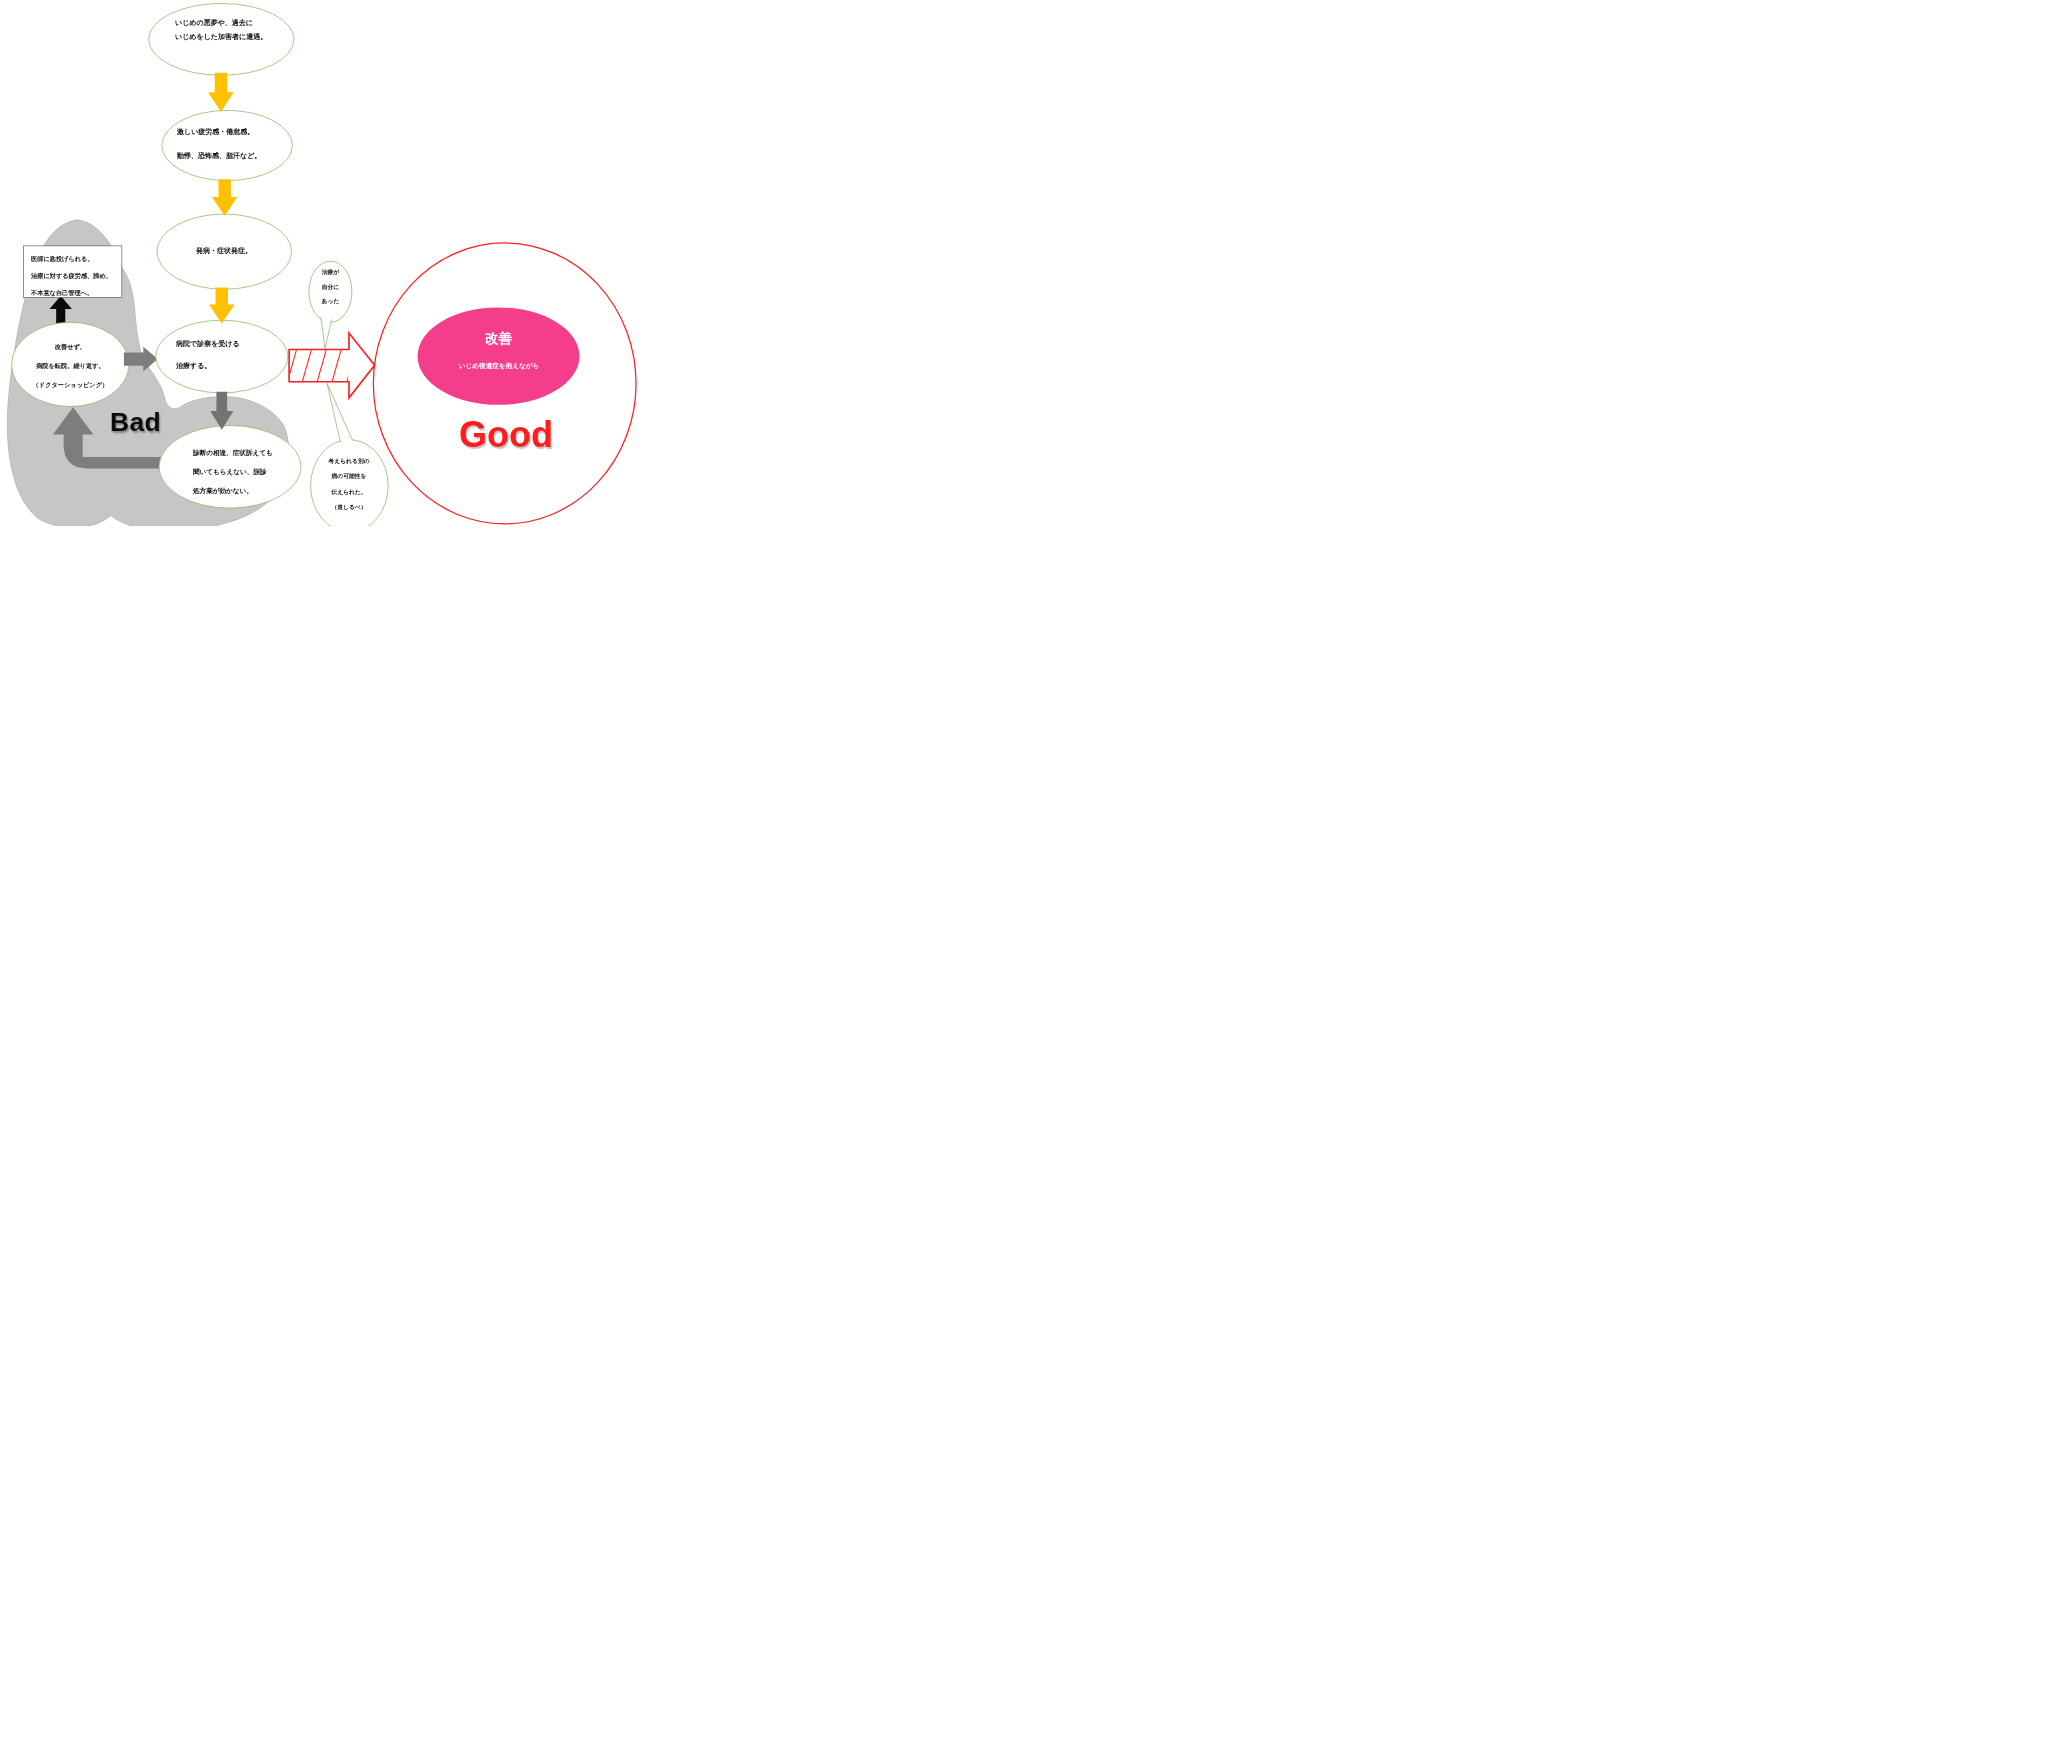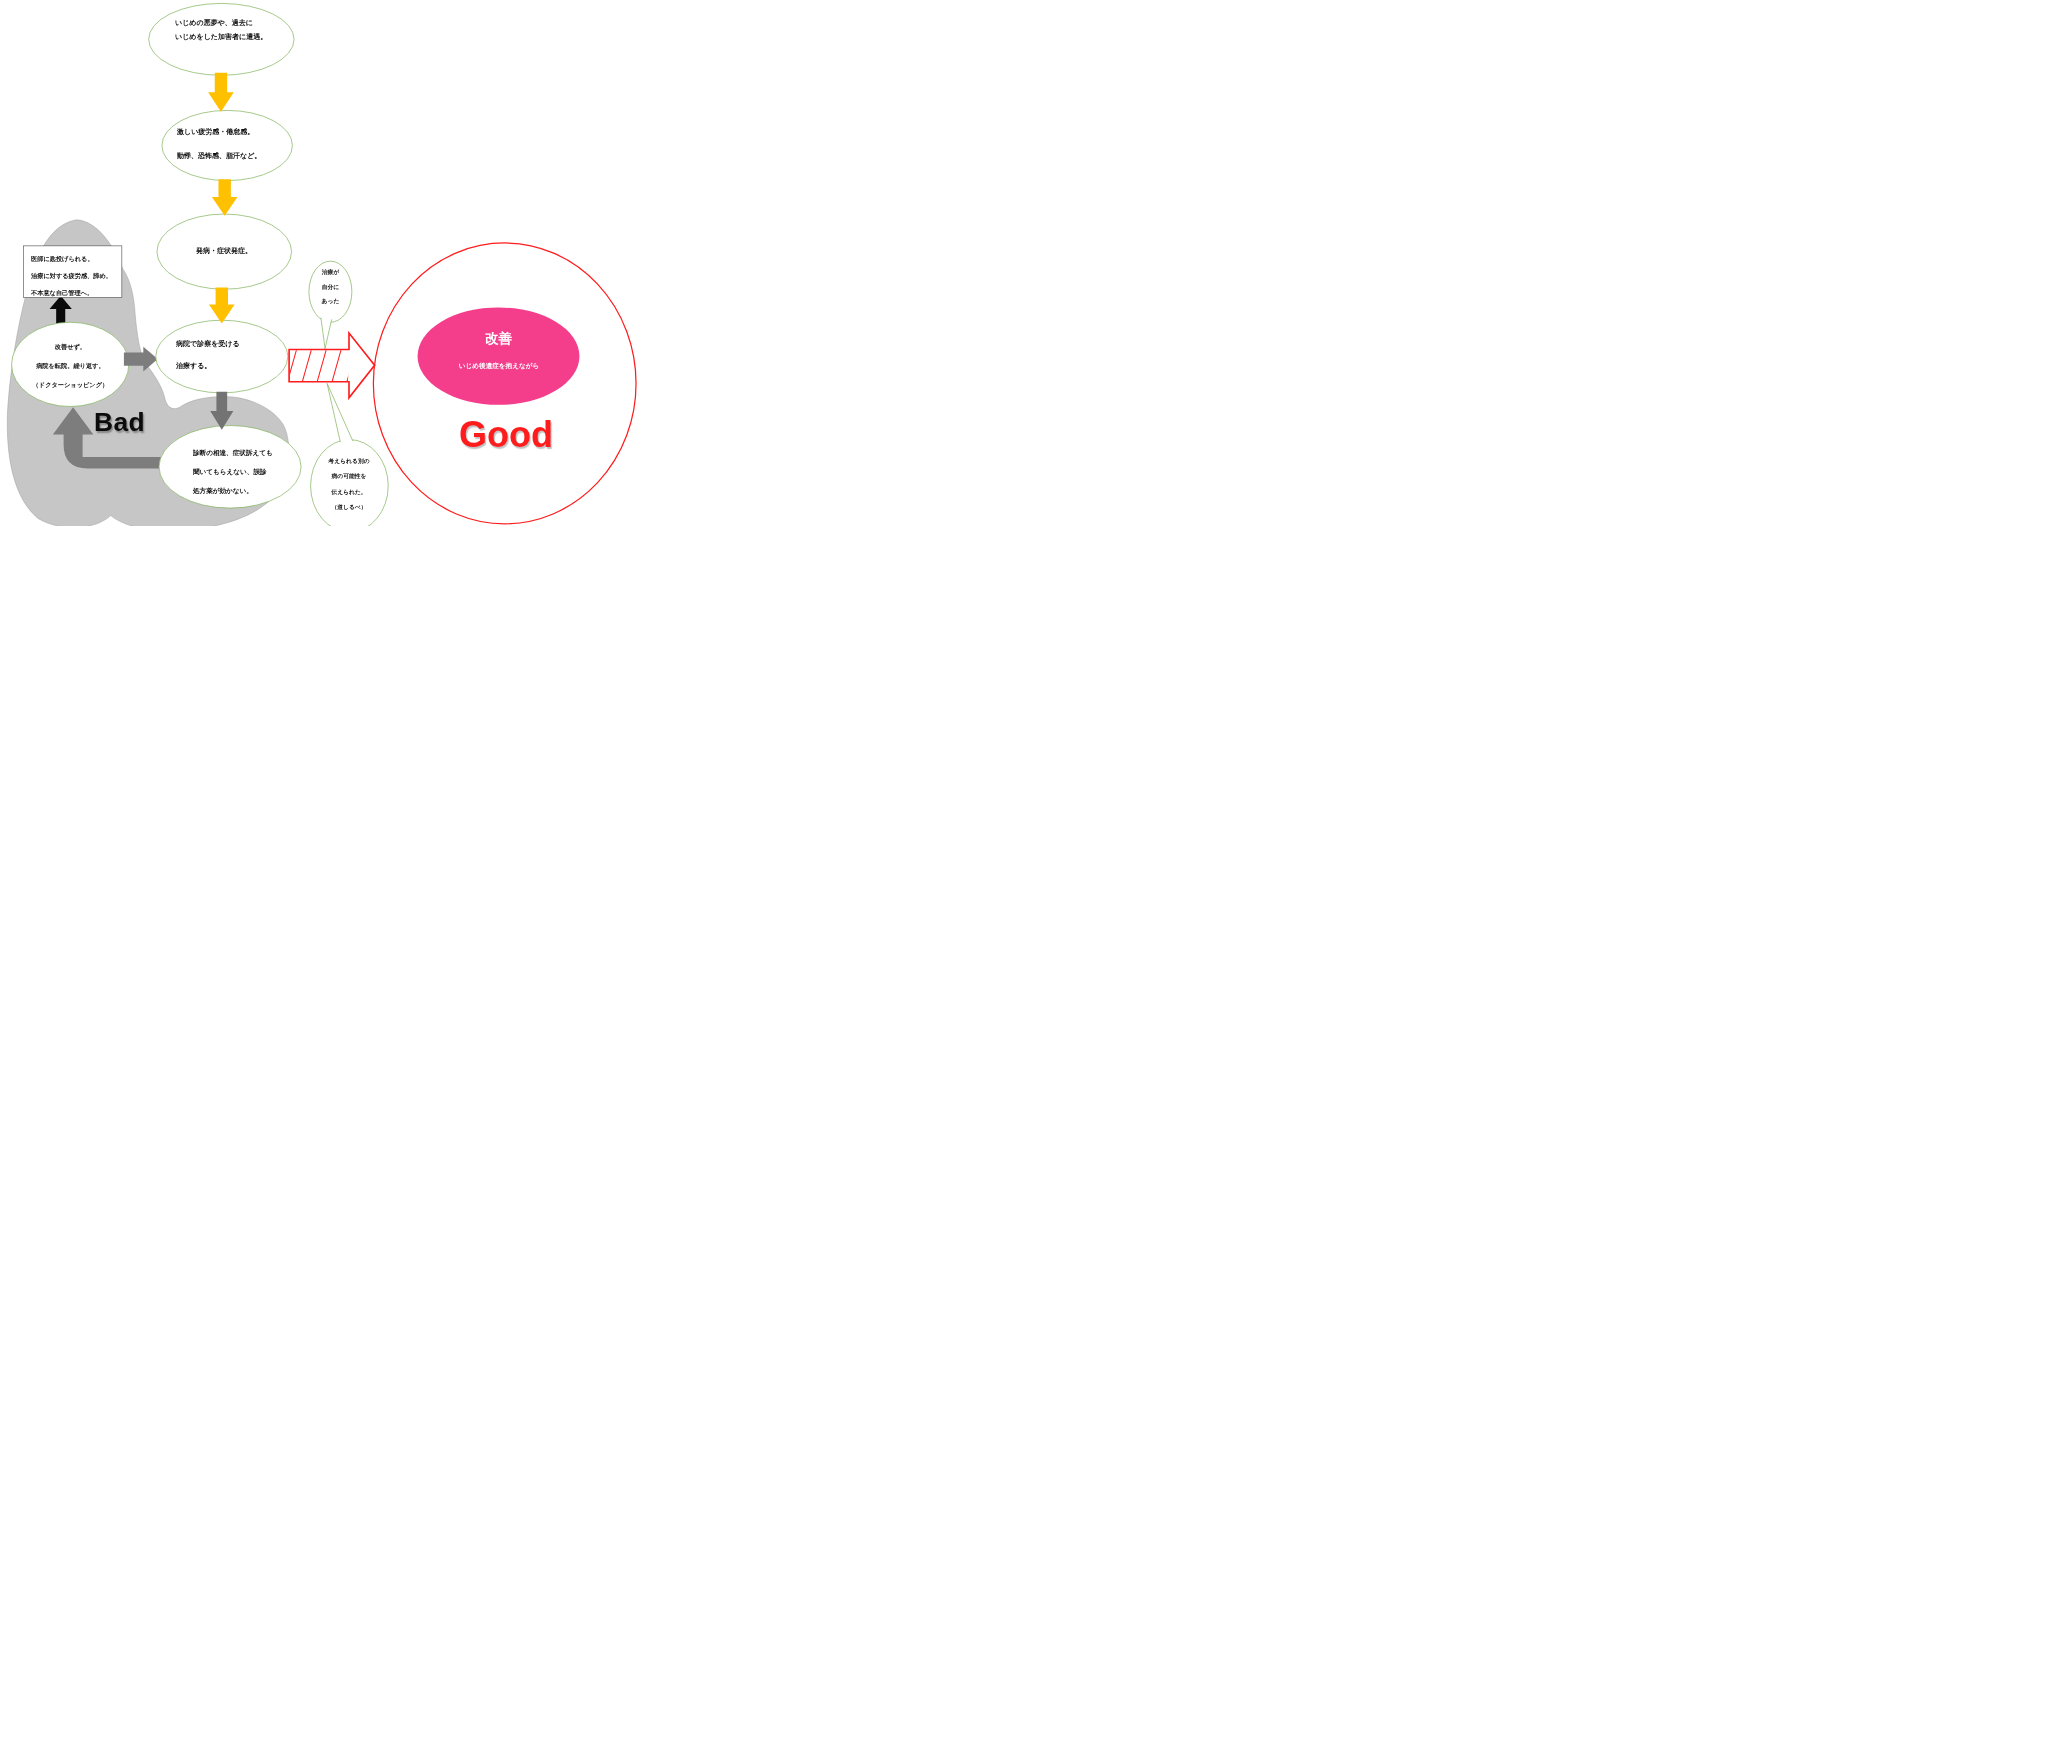--- a/index.html
+++ b/index.html
@@ -19,21 +19,21 @@
   .gray-arrow{fill:var(--gray-mid);}
   .darkgray-arrow{fill:var(--gray-dark);}
   .black-arrow{fill:var(--black);}
   .note-box{fill:#ffffff;stroke:#4d4d4d;stroke-width:1.5;}
   .red-outline{fill:#ffffff;stroke:var(--red);stroke-width:4;stroke-linejoin:miter;}
   .stripe{stroke:var(--red);stroke-width:2.5;fill:none;}
   .big-circle{fill:none;stroke:var(--red);stroke-width:3;}
   .pink-ell{fill:var(--pink);}
   .bubble{fill:#ffffff;stroke:var(--accent-green);stroke-width:1.7;}
   .bubble-tail{fill:#ffffff;stroke:var(--accent-green);stroke-width:1.7;}
-  #bad-label{font-size:26.4px;font-weight:800;color:#0b0b0b;text-shadow:1.2px 1.7px 1.7px rgba(80,80,80,.55);letter-spacing:0.4px;}
+  #bad-label{font-size:26.4px;font-weight:800;color:#0b0b0b;text-shadow:1.2px 1.7px 1.7px rgba(80,80,80,.55);letter-spacing:0.4px;margin-left:16px;}
   #good-label{font-size:36px;font-weight:800;color:var(--red);text-shadow:1.2px 1.7px 1.2px rgba(130,130,130,.5);text-align:center;}
   #kaizen-title{font-size:13.6px;font-weight:700;color:#ffffff;text-align:center;}
   #kaizen-sub{font-size:6.6px;font-weight:700;color:#ffffff;text-align:center;}
   .center{text-align:center;}
 </style>
 </head>
 <body>
 
 <div id="stage">
 

